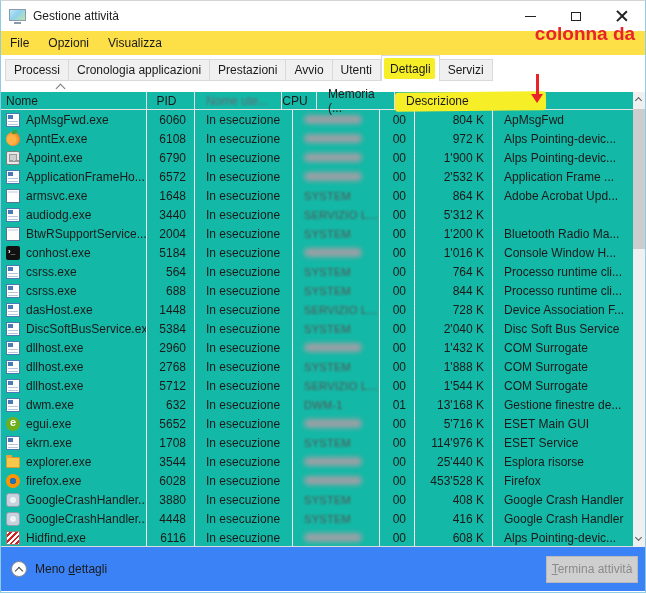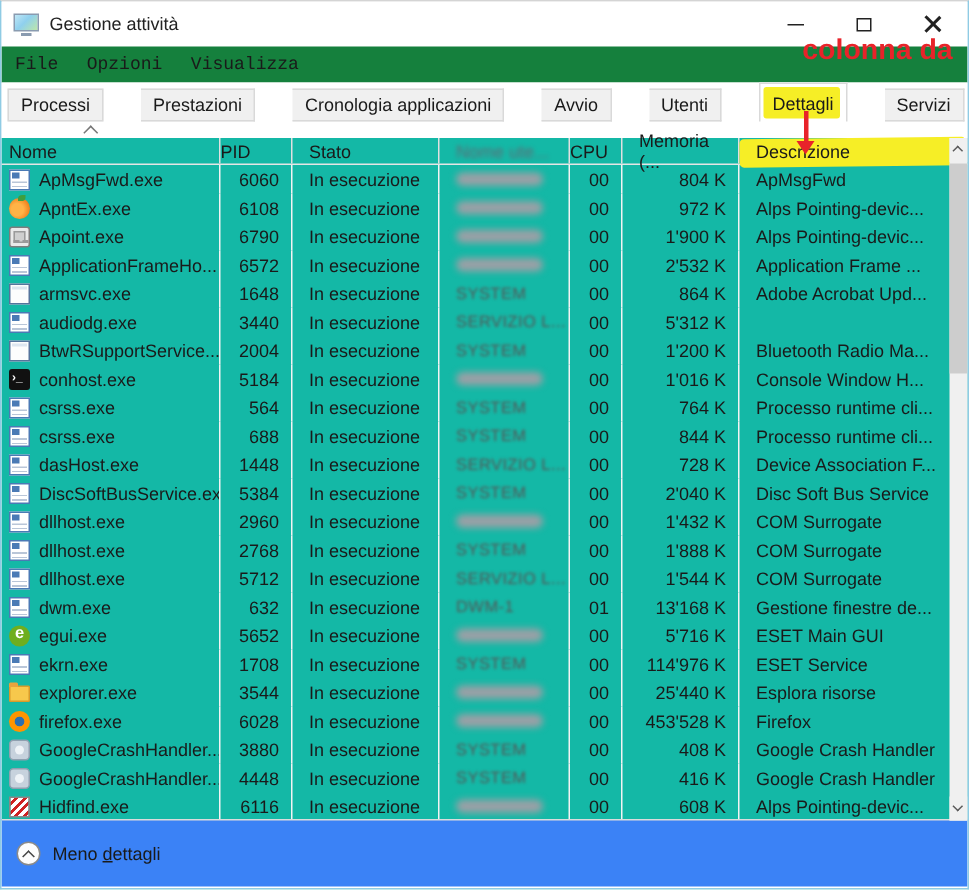--- a/index.html
+++ b/index.html
@@ -17,42 +17,42 @@
   .appicon .stand{ position:absolute; left:5px; bottom:0; width:7px; height:2px; background:#8a9bb0; }
   .title-text{ font-size:12px; color:#222; }
   .controls{ margin-left:auto; display:flex; height:100%; }
   .ctl{ width:46px; height:100%; display:flex; align-items:center; justify-content:center; cursor:default; }
   .ctl-min i{ display:block; width:11px; height:1px; background:#222; }
   .ctl-max i{ display:block; width:10px; height:9px; border:1px solid #222; }
   .ctl-close i{ position:relative; display:block; width:12px; height:12px; }
   .ctl-close i::before,.ctl-close i::after{ content:""; position:absolute; left:5px; top:-1px; width:1.5px; height:14px; background:#222; }
   .ctl-close i::before{ transform:rotate(45deg); } .ctl-close i::after{ transform:rotate(-45deg); }
   
-  .menubar{ height:24px; display:flex; align-items:center; padding-left:9px; background:#15803d;font-family:Liberation Mono, monospace; }
+  .menubar{ height:24px; display:flex; align-items:center; padding-left:9px; background:#fde047; }
   .menu-item{ padding:3px 9px 3px 0; margin-right:10px; color:#1a1a1a; }
   
-  .tabbar{ height:26px; display:flex; align-items:flex-end; padding-left:4px; background:#fff; position:relative;gap:25px; }
+  .tabbar{ height:26px; display:flex; align-items:flex-end; padding-left:4px; background:#fff; position:relative; }
   .tab{ position:relative; height:22px; display:flex; align-items:center; padding:0 8px;
         background:#f0f0f0; border:1px solid #d9d9d9; border-left-width:0; color:#1a1a1a; }
   .tab:first-child{ border-left-width:1px; }
   .tab.active{ height:26px; background:#fff; border-left-width:1px; border-bottom:0; z-index:2; }
   .tab.active + .tab{ border-left-width:0; }
   .tab .hl{ position:absolute; left:2px; right:4px; top:2px; bottom:2px; background:#f6ee26; border-radius:2px; }
   .tab .lbl{ position:relative; z-index:1; }
   
   .gap{ height:11px; background:#fff; }
   .table-region{ position:relative; height:455px; background:#14b8a6; }
   .sort-caret{ position:absolute; top:-9px; left:55px; width:8px; height:8px; z-index:3; }
   .sort-caret::before{ content:""; position:absolute; left:1px; top:2px; width:6px; height:6px;
       border-left:1px solid #777; border-top:1px solid #777; transform:rotate(45deg); }
   .thead{ position:relative; display:flex; height:18px; border-bottom:1px solid #e5e5e5; z-index:1; }
   .hcell{ position:relative; display:flex; align-items:center; height:100%; border-right:1px solid #e0e0e0;
           padding:0 0 0 11px; color:#1a1a1a; }
   .hcell .hlbl{ position:relative; z-index:1; }
-  .hcell.num{ justify-content:flex-start; padding:0 8px 0 0; }
+  .hcell.num{ justify-content:center; padding:0 8px 0 0; }
   .hl-col{ position:absolute; left:0px; top:0px; width:100%; height:19px; background:#f6ee26; border-radius:3px; transform:rotate(-0.6deg); z-index:0; }
   .blurred-text{ color:#5f6b76; filter:blur(1.3px); }
   .tbody{ position:relative; }
   .row{ display:flex; height:19px; align-items:center; }
   .cell{ height:100%; display:flex; align-items:center; border-right:1px solid #f3f3f3; padding-left:11px; overflow:hidden; white-space:nowrap; }
   .cell.num{ justify-content:flex-end; padding-left:0; padding-right:8px; }
   .c0{ width:146px; padding-left:5px; } .c1{ width:48px; } .c2{ width:98px; }
   .c3{ width:87px; } .c4{ width:35px; } .c5{ width:78px; padding-right:6px; } .c6{ width:151px; border-right:0; }
   .smudge{ width:58px; height:9px; border-radius:5px; background:#9aa0a6; filter:blur(2.5px); }
   .sysname{ font-size:11px; color:#555; filter:blur(1.1px); letter-spacing:.3px; }
@@ -132,24 +132,24 @@
       <span class="menu-item">File</span>
       <span class="menu-item">Opzioni</span>
       <span class="menu-item">Visualizza</span>
     </div>
 
   <div class="tabbar">
       <div class="tab">
         <span class="lbl">Processi</span>
       </div>
       <div class="tab">
+        <span class="lbl">Cronologia applicazioni</span>
+      </div>
+      <div class="tab">
         <span class="lbl">Prestazioni</span>
-      </div>
-      <div class="tab">
-        <span class="lbl">Cronologia applicazioni</span>
       </div>
       <div class="tab">
         <span class="lbl">Avvio</span>
       </div>
       <div class="tab">
         <span class="lbl">Utenti</span>
       </div>
       <div class="tab active">
         <span class="hl"></span>
         <span class="lbl">Dettagli</span>
@@ -163,23 +163,20 @@
 
   <div class="table-region">
     <span class="sort-caret"></span>
     <div class="thead">
         <div class="hcell c0">
           <span class="hlbl">Nome</span>
         </div>
         <div class="hcell c1 num">
           <span class="hlbl">PID</span>
         </div>
-        <div class="hcell c2">
-          <span class="hlbl">Stato</span>
-        </div>
         <div class="hcell c3">
           <span class="hlbl blurred-text">Nome ute...</span>
         </div>
         <div class="hcell c4 num">
           <span class="hlbl">CPU</span>
         </div>
         <div class="hcell c5">
           <span class="hlbl">Memoria (...</span>
         </div>
         <div class="hcell c6">
@@ -519,20 +516,21 @@
           <span class="chev"></span>
         </div>
     </div>
   </div>
 
   <div class="footer">
     <div class="toggle">
       <span class="circle-chev"></span>
       <span><span>Meno </span><span class="u">d</span><span>ettagli</span></span>
     </div>
+    <button class="endtask" disabled=""><span></span><span class="u">T</span><span>ermina attività</span></button>
   </div>
 
   <div class="annotation">
     <div>colonna da</div>
   </div>
   <div class="ann-arrow-line"></div>
   <div class="ann-arrow-head"></div>
 
 </div>
 

